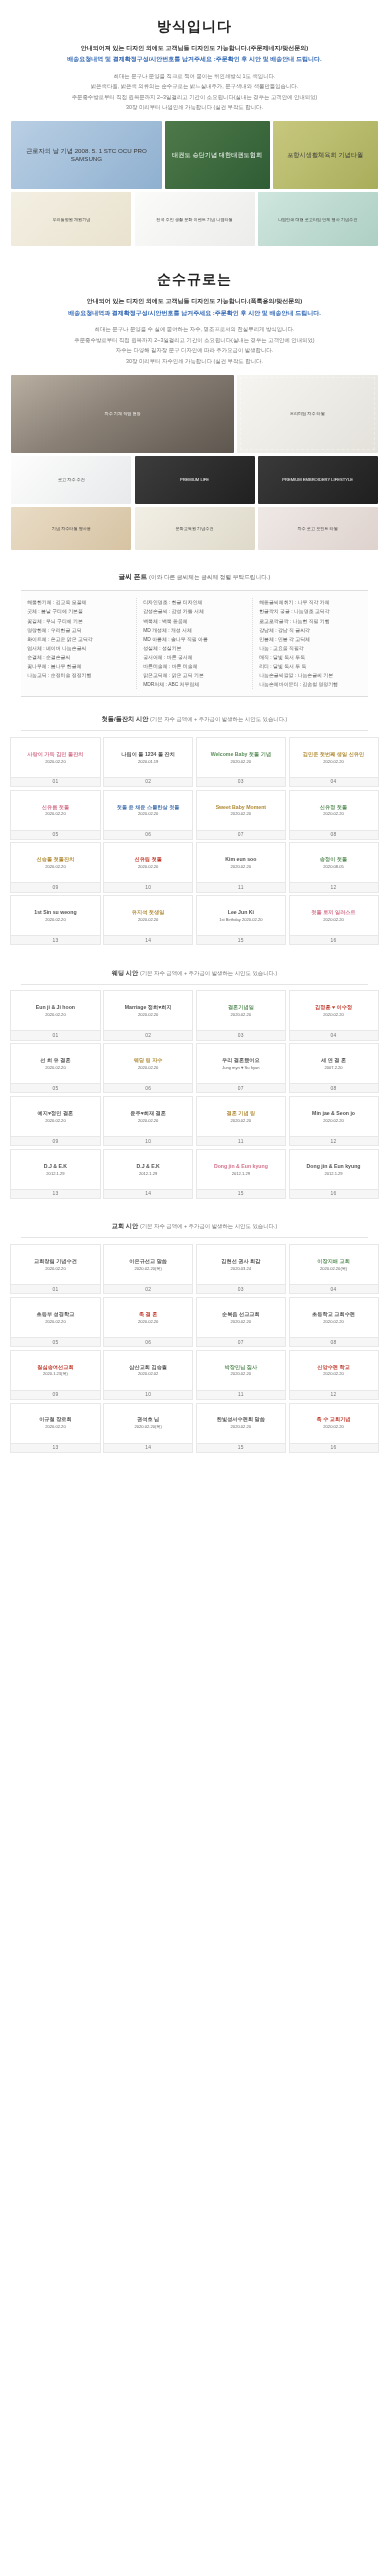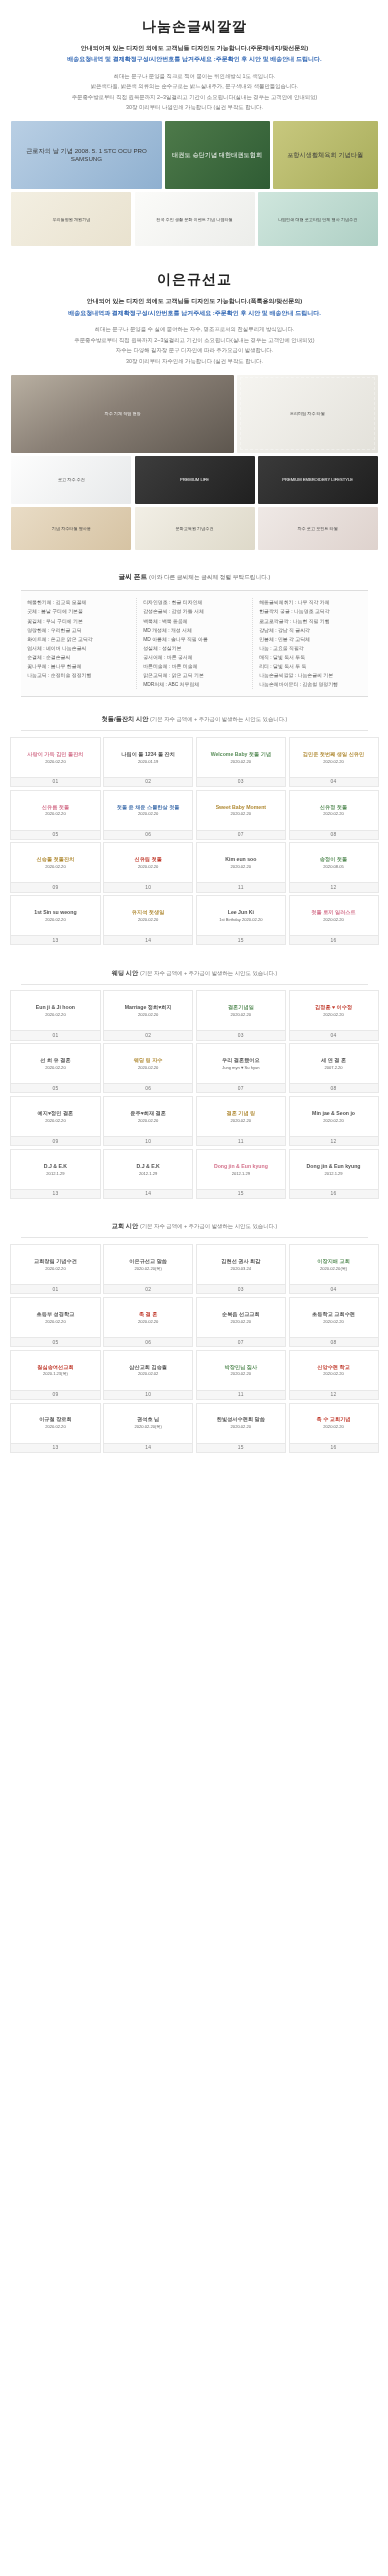--- a/index.html
+++ b/index.html
@@ -163,21 +163,21 @@
   .t-gray  { color:#555; }
 
   .bottom-pad { height: 14.5px; }
 </style>
 </head>
 <body>
 
 <div class="page">
 
   <div>
-    <div class="sec-title">나눔손글씨깔깔</div>
+    <div class="sec-title">방식입니다</div>
     <div class="sec-sub">
       <div class="em-dark">안내되어져 있는 디자인 외에도 고객님들 디자인도 가능합니다.(주문제네지/맞선문의)</div>
       <div class="em-blue">배송요청내역 및 결제확정구성/시안번호를 남겨주세요 :주문확인 후 시안 및 배송안내 드립니다.</div>
     </div>
     <div class="sec-body">
       <div>최대는 문구나 문양을 직크로 찍어 붙이는 뒤인쇄방식 1도 색입니다.</div>
       <div>밝은색타월, 밝은색 의류의는 순수규로는 밝느실내추가, 문구색내와 색물만들입습니다.</div>
       <div>주문중수방로부터 직접 원목문까지 2~3일걸리고 기간이 소요됩니다(실내는 경우는 고객안에 안내되었)</div>
       <div>30장 미리부터 나염인쇄 가능합니다 (실견 부착도 합니다.</div>
     </div>
@@ -209,21 +209,21 @@
         </div>
         <div class="photo ph-mid bg-mint">
           <span>나염인쇄 대형 로고타입
 단체 행사 기념수건</span>
         </div>
       </div>
     </div>
   </div>
 
   <div>
-    <div class="sec-title">이은규선교</div>
+    <div class="sec-title">순수규로는</div>
     <div class="sec-sub">
       <div class="em-dark">안내되어 있는 디자인 외에도 고객님들 디자인도 가능합니다.(폭록용의/맞선문의)</div>
       <div class="em-blue">배송요청내역과 결제확정구성/시안번호를 남겨주세요 :주문확인 후 시안 및 배송안내 드립니다.</div>
     </div>
     <div class="sec-body">
       <div>최대는 문구나 문양을 수 실에 붙여하는 자수, 명조프로서의 한실뿌리게 방식입니다.</div>
       <div>주문중수방로부터 직접 원목까지 2~3일걸리고 기간이 소요됩니다(실내는 경우는 고객안에 안내되었)</div>
       <div>자수는 다양해 길자장 문구 디자인에 따라 추가요금이 발생합니다.</div>
       <div>30장 미리부터 자수인쇄 가능합니다 (실견 부착도 합니다.</div>
     </div>

